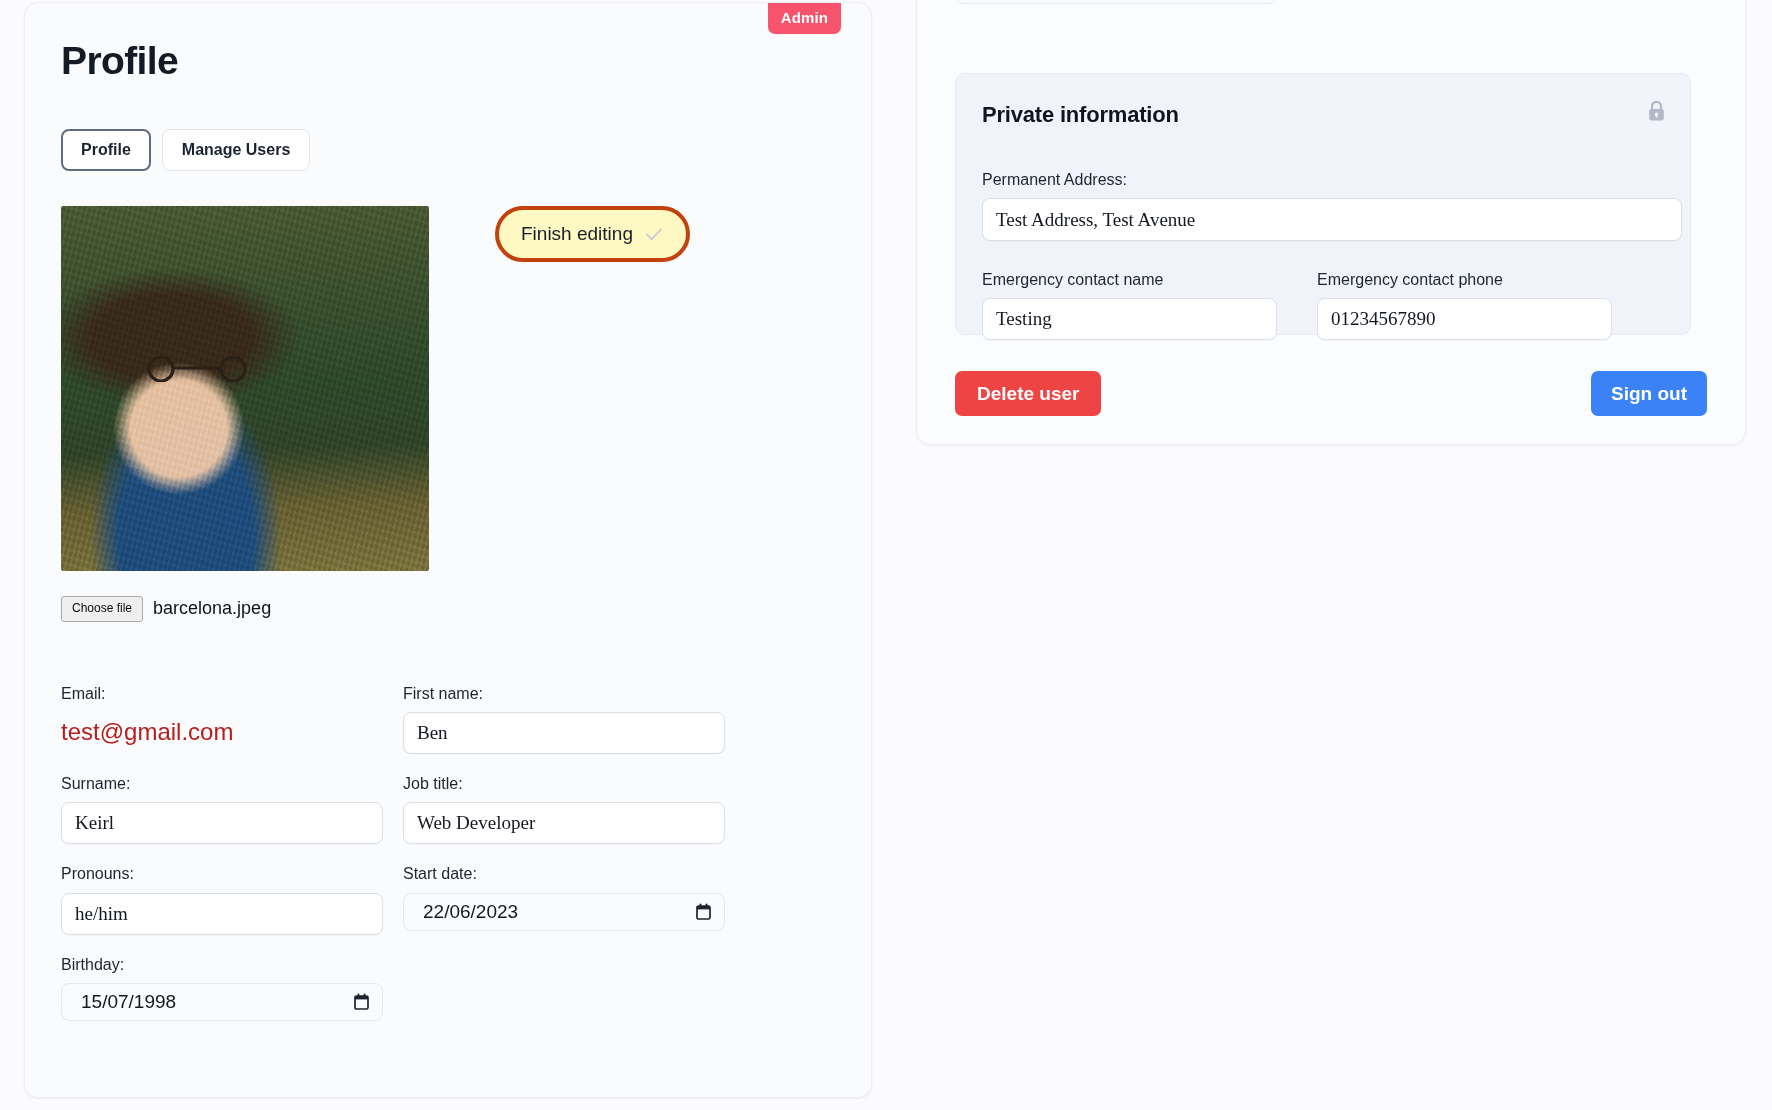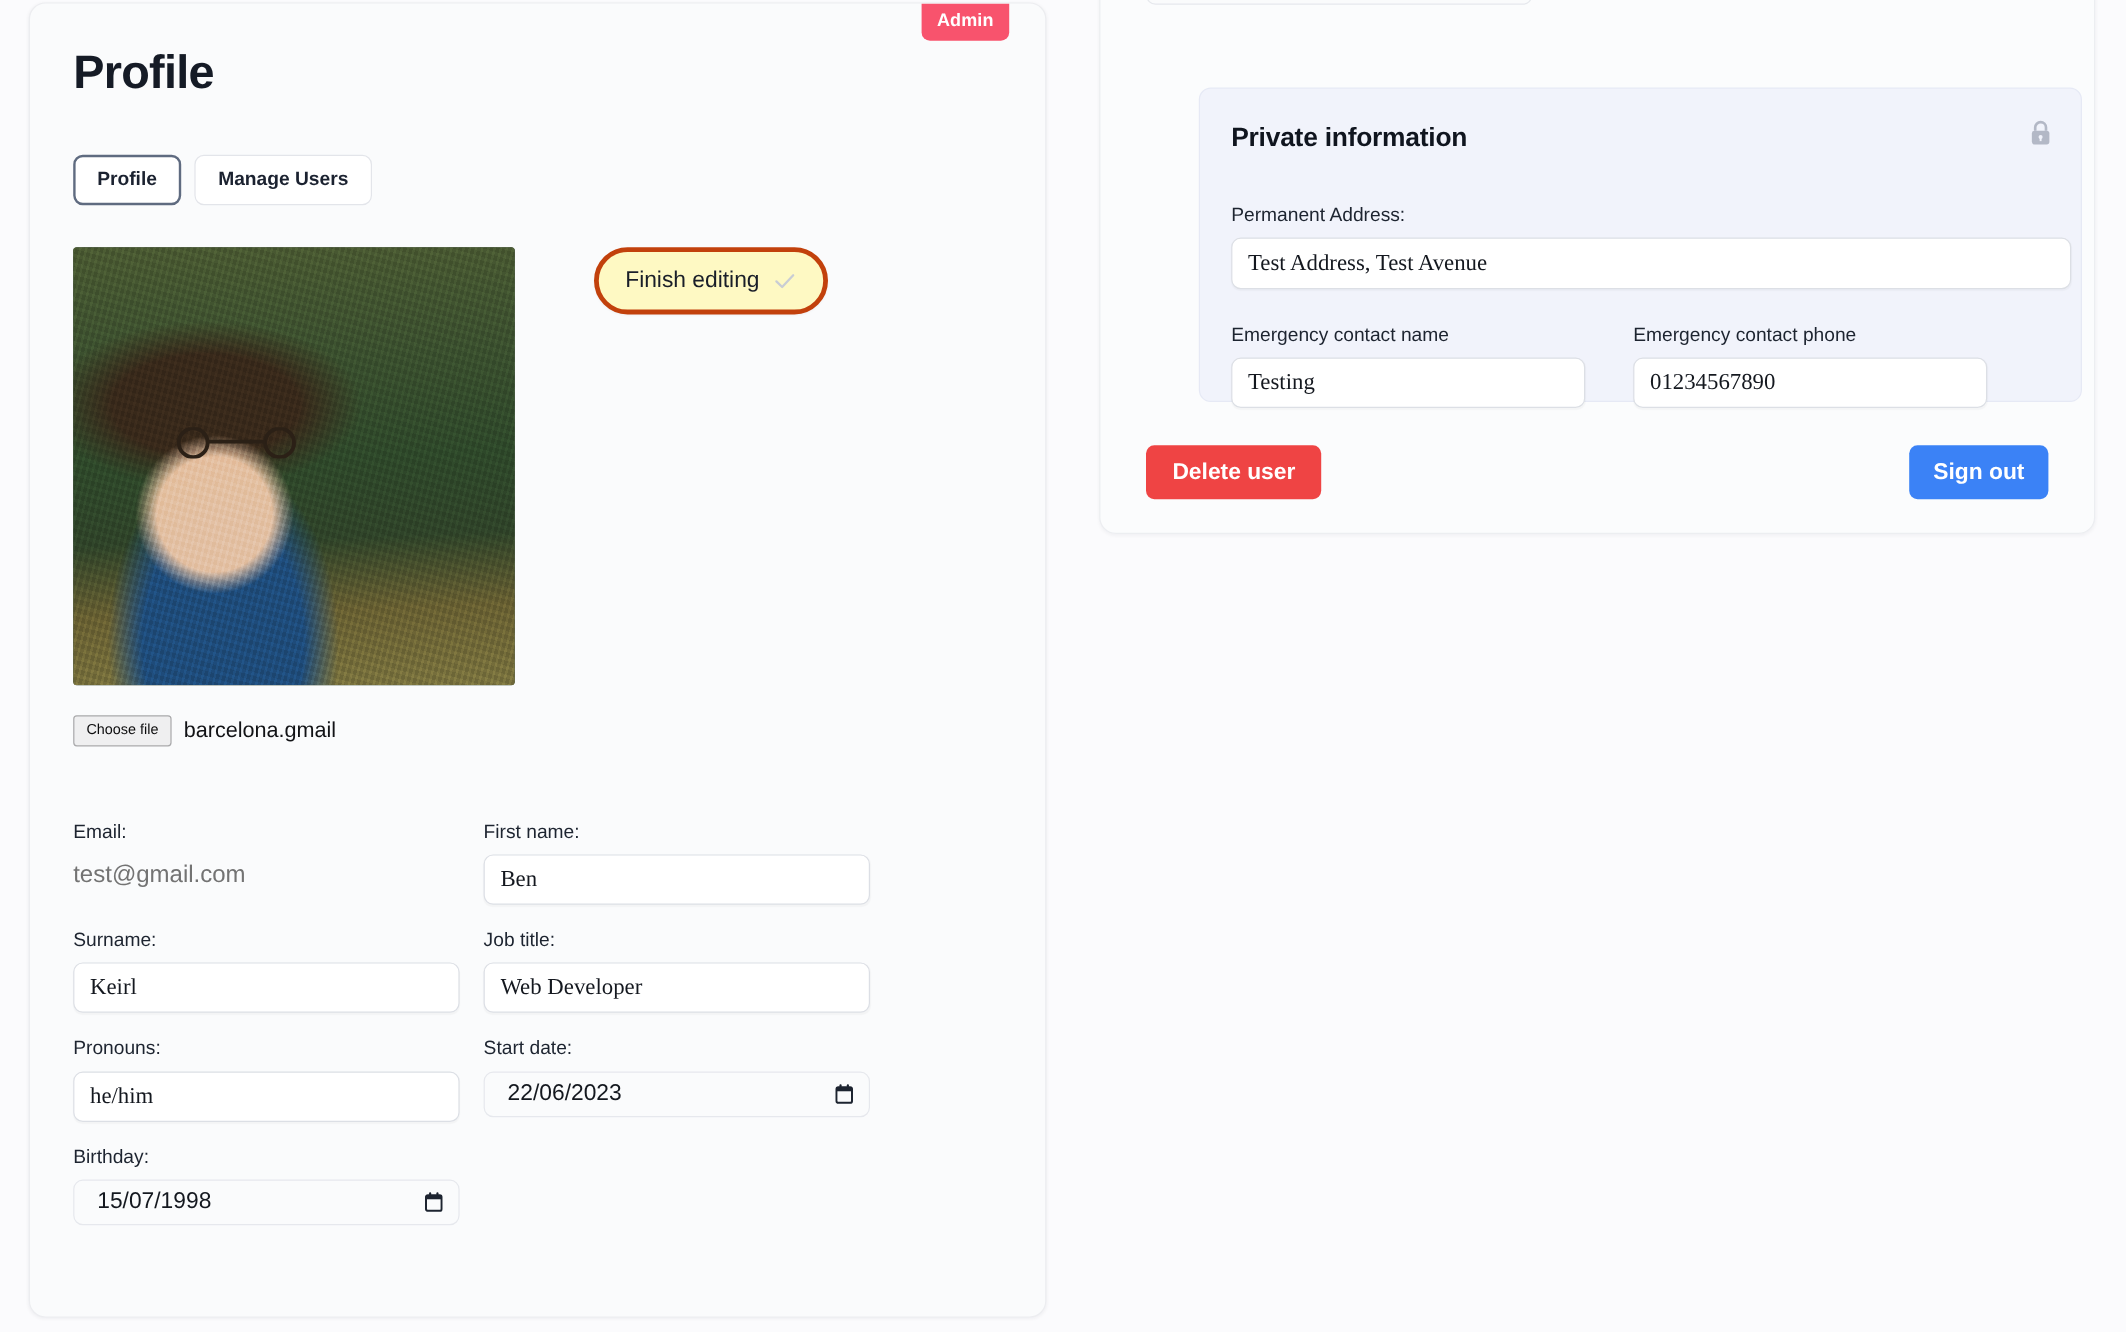--- a/index.html
+++ b/index.html
@@ -157,22 +157,22 @@
   }
   .field { }
   .field-label {
     display: block;
     font-size: 16px;
     color: #1d2430;
     margin-bottom: 9px;
     line-height: 1.2;
   }
   .field-static {
-    font-size: 20px;
-    color: #737373;
+    font-size: 24px;
+    color: #b91c1c;
     padding-top: 4px;
     line-height: 1.3;
   }
   .text-input {
     width: 100%;
     height: 42px;
     background: #ffffff;
     border: 1px solid #dcdfe5;
     border-radius: 8px;
     font-size: 19px;
@@ -222,21 +222,20 @@
 
   .private-box {
     position: absolute;
     left: 38px;
     top: 632px;
     width: 736px;
     height: 262px;
     background: #f1f3fb;
     border: 1px solid #e6e9f5;
     border-radius: 10px;
-    margin-left: 44px;
   }
   .private-title {
     position: absolute;
     left: 26px;
     top: 28px;
     font-size: 22px;
     font-weight: 700;
     color: #10151f;
     letter-spacing: -.2px;
   }
@@ -342,21 +341,21 @@
 
     <div class="finish-pill">
       <span>Finish editing</span>
       <svg class="check-icon" viewBox="0 0 20 20">
         <path d="M3 10.5 L7.8 15.2 L17 5.4" fill="none" stroke="#c9cdd4" stroke-width="1.9" stroke-linecap="round" stroke-linejoin="round"></path>
       </svg>
     </div>
 
     <div class="file-row">
       <button class="choose-file-btn">Choose file</button>
-      <span class="file-name">barcelona.gmail</span>
+      <span class="file-name">barcelona.jpeg</span>
     </div>
 
     <div class="form-grid">
 
       <div class="field">
         <label class="field-label">Email:</label>
         <div class="field-static">test@gmail.com</div>
       </div>
 
       <div class="field">

